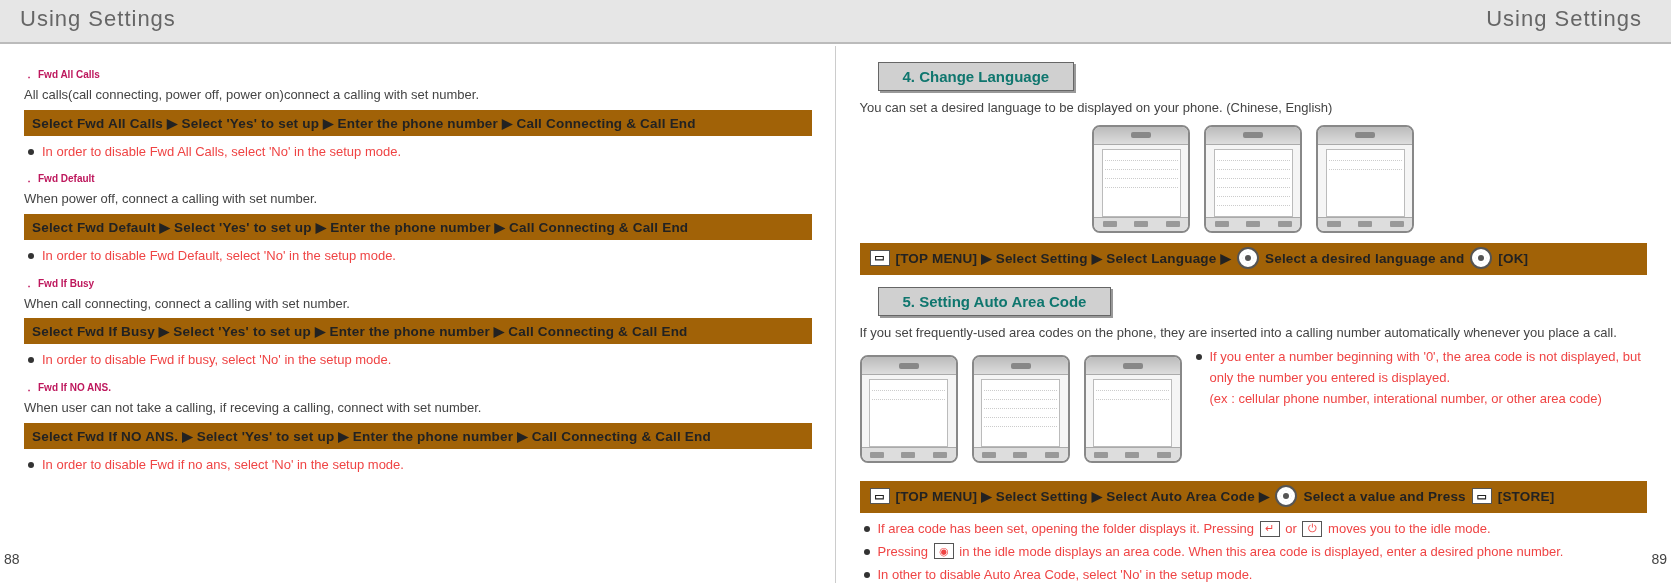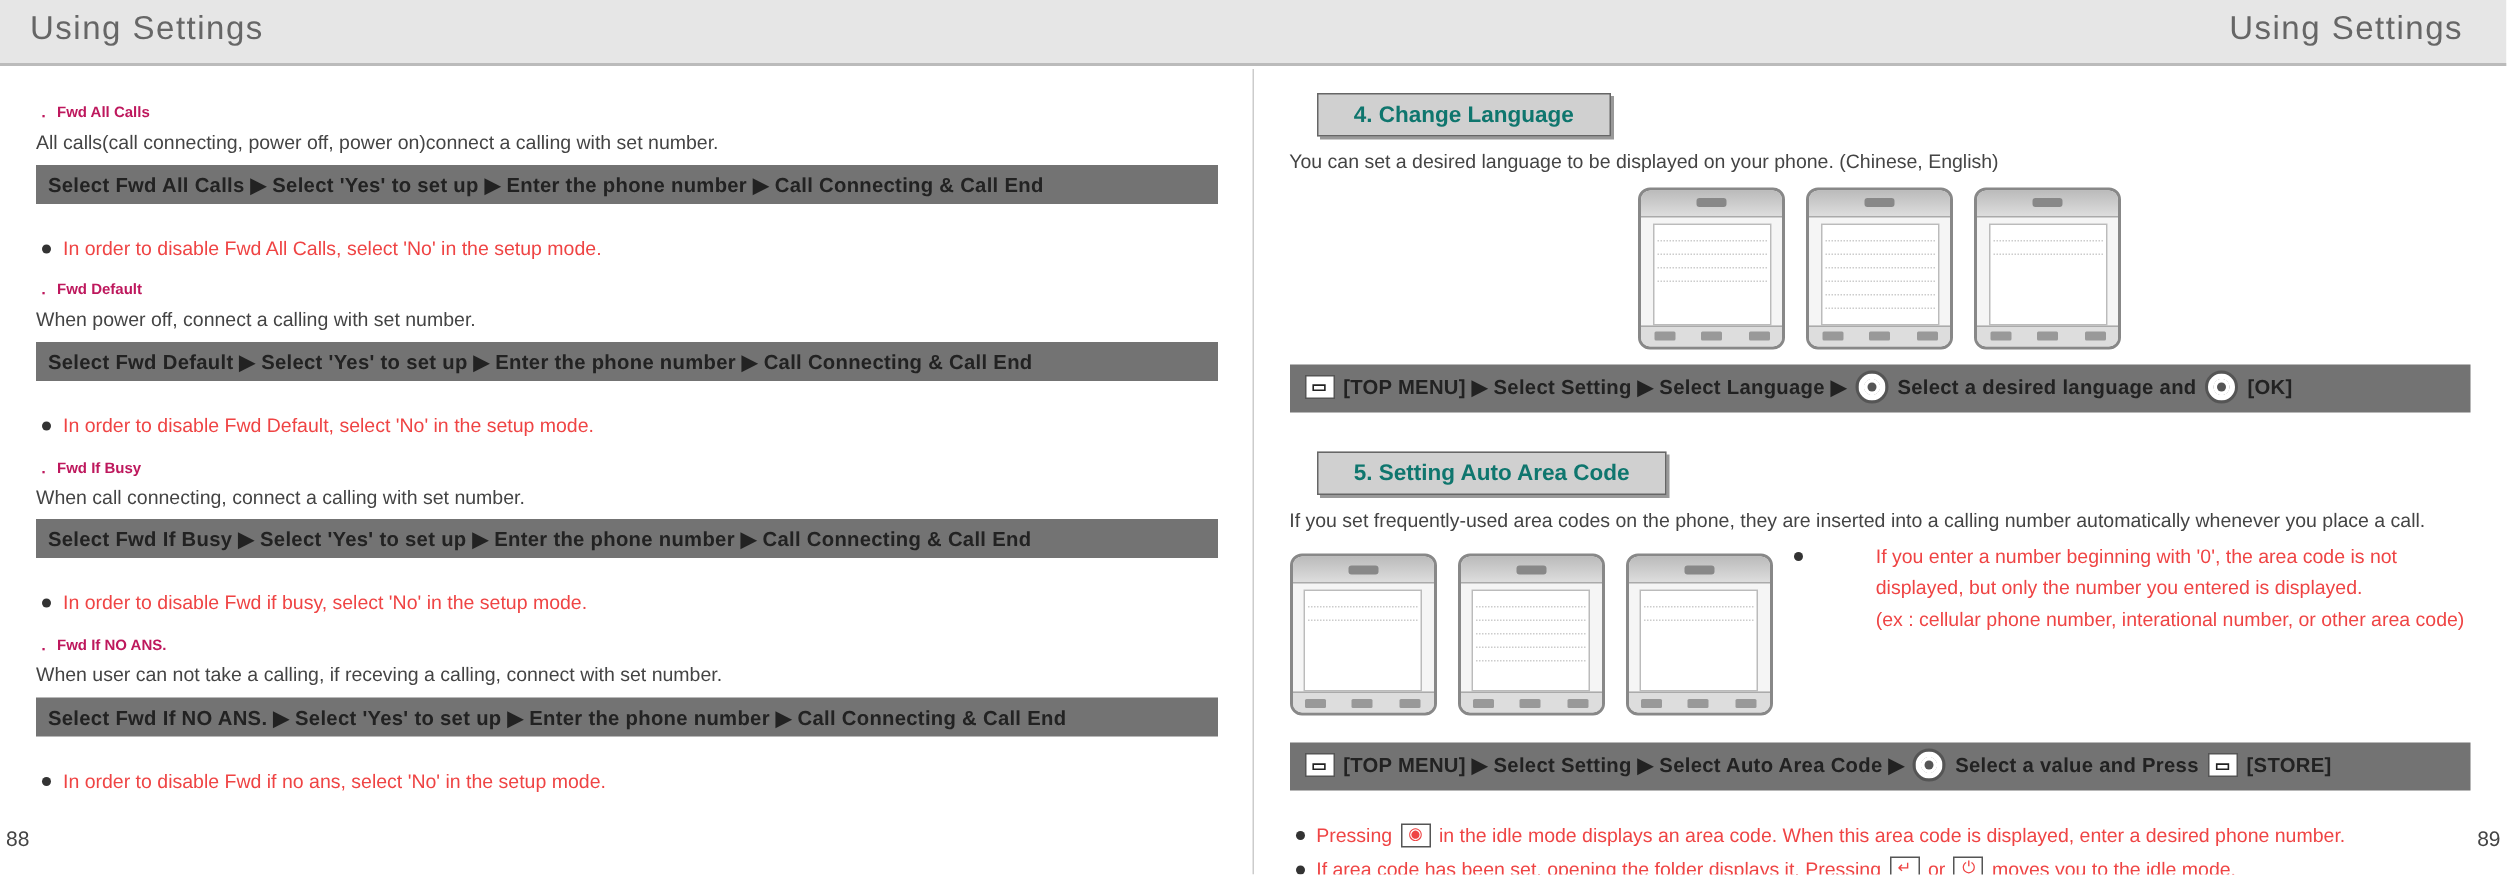--- a/index.html
+++ b/index.html
@@ -48,25 +48,25 @@
     margin: 6px 0 4px 0;
   }
   .sub-h-prefix { margin-right: 4px; }
   .para {
     font-size: 13px;
     color: #444;
     margin-bottom: 6px;
     line-height: 1.35;
   }
   .instr {
-    background: #737373;
+    background: #a16207;
     padding: 5px 8px;
     font-size: 13.5px;
     color: #222;
-    margin: 4px 0 20px 0;
+    margin: 4px 0 6px 0;
     font-weight: bold;
     letter-spacing: 0.2px;
   }
   .bullet {
     display: flex;
     align-items: flex-start;
     font-size: 13px;
     color: #ef4444;
     margin-bottom: 10px;
     line-height: 1.6;
@@ -162,21 +162,21 @@
   .notes-block {
     display:flex;
     gap: 10px;
     margin-bottom: 8px;
   }
   .notes-right{
     font-size:13px;
     color:#444;
     line-height:1.65;
   }
-  .notes-right .bullet { margin-bottom:4px;gap:41px;}
+  .notes-right .bullet { margin-bottom:4px;}
   .page-numbers {
     position:absolute;
     bottom:16px;
     width:100%;
     display:flex;
     justify-content:space-between;
     padding: 0 4px;
     font-size:14px;
     color:#444;
   }
@@ -369,46 +369,46 @@
         </span>
       <span>[TOP MENU] ▶ Select Setting ▶ Select Auto Area Code ▶</span>
       <span class="iconbox round"></span>
       <span>Select a value and Press</span>
       <span class="iconbox">
           <span class="icon-glyph">▭</span>
         </span>
       <span>[STORE]</span>
     </div>
 
-    <div class="bullet" style="margin-bottom:2px">
-      <span class="dot"></span>
-      <span>
-        <span>Pressing</span>
-        <span class="iconbox">
-            <span class="icon-glyph">◉</span>
-          </span>
-        <span>in the idle mode displays an area code. When this area code is displayed, enter a desired phone number.</span>
-      </span>
-    </div>
     <div class="bullet" style="margin-bottom:2px">
       <span class="dot"></span>
       <span>
         <span>If area code has been set, opening the folder displays it. Pressing</span>
         <span class="iconbox">
             <span class="icon-glyph">↵</span>
           </span>
         <span>or</span>
         <span class="iconbox">
             <span class="icon-glyph">⏻</span>
           </span>
         <span>moves you to the idle mode.</span>
       </span>
     </div>
     <div class="bullet" style="margin-bottom:2px">
       <span class="dot"></span>
+      <span>
+        <span>Pressing</span>
+        <span class="iconbox">
+            <span class="icon-glyph">◉</span>
+          </span>
+        <span>in the idle mode displays an area code. When this area code is displayed, enter a desired phone number.</span>
+      </span>
+    </div>
+    <div class="bullet" style="margin-bottom:2px">
+      <span class="dot"></span>
       <span>In other to disable Auto Area Code, select 'No' in the setup mode.</span>
     </div>
 
   </div>
 </div>
 
 <div class="page-numbers">
   <span>88</span>
   <span>89</span>
 </div>

